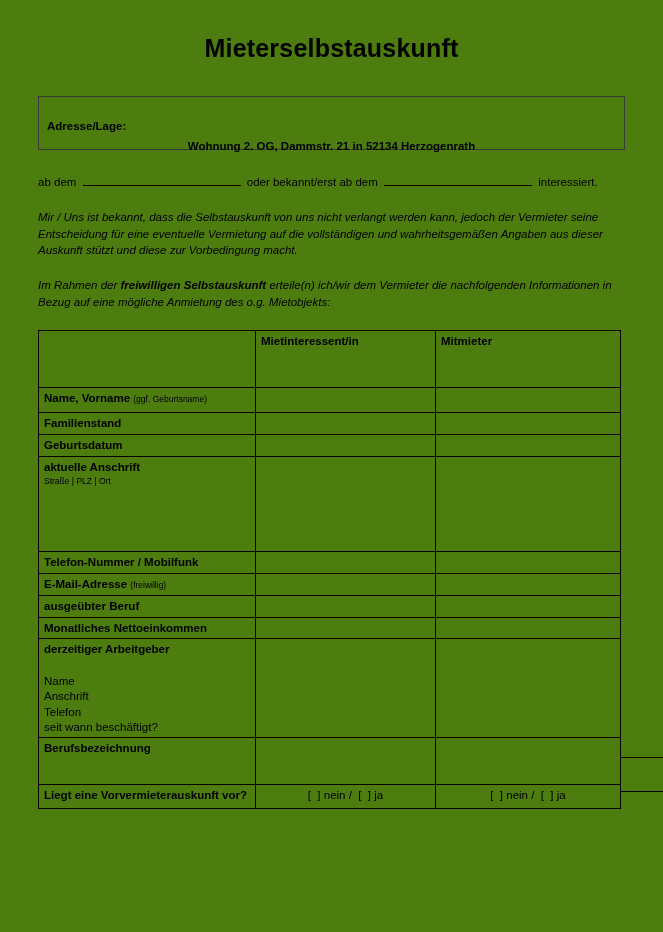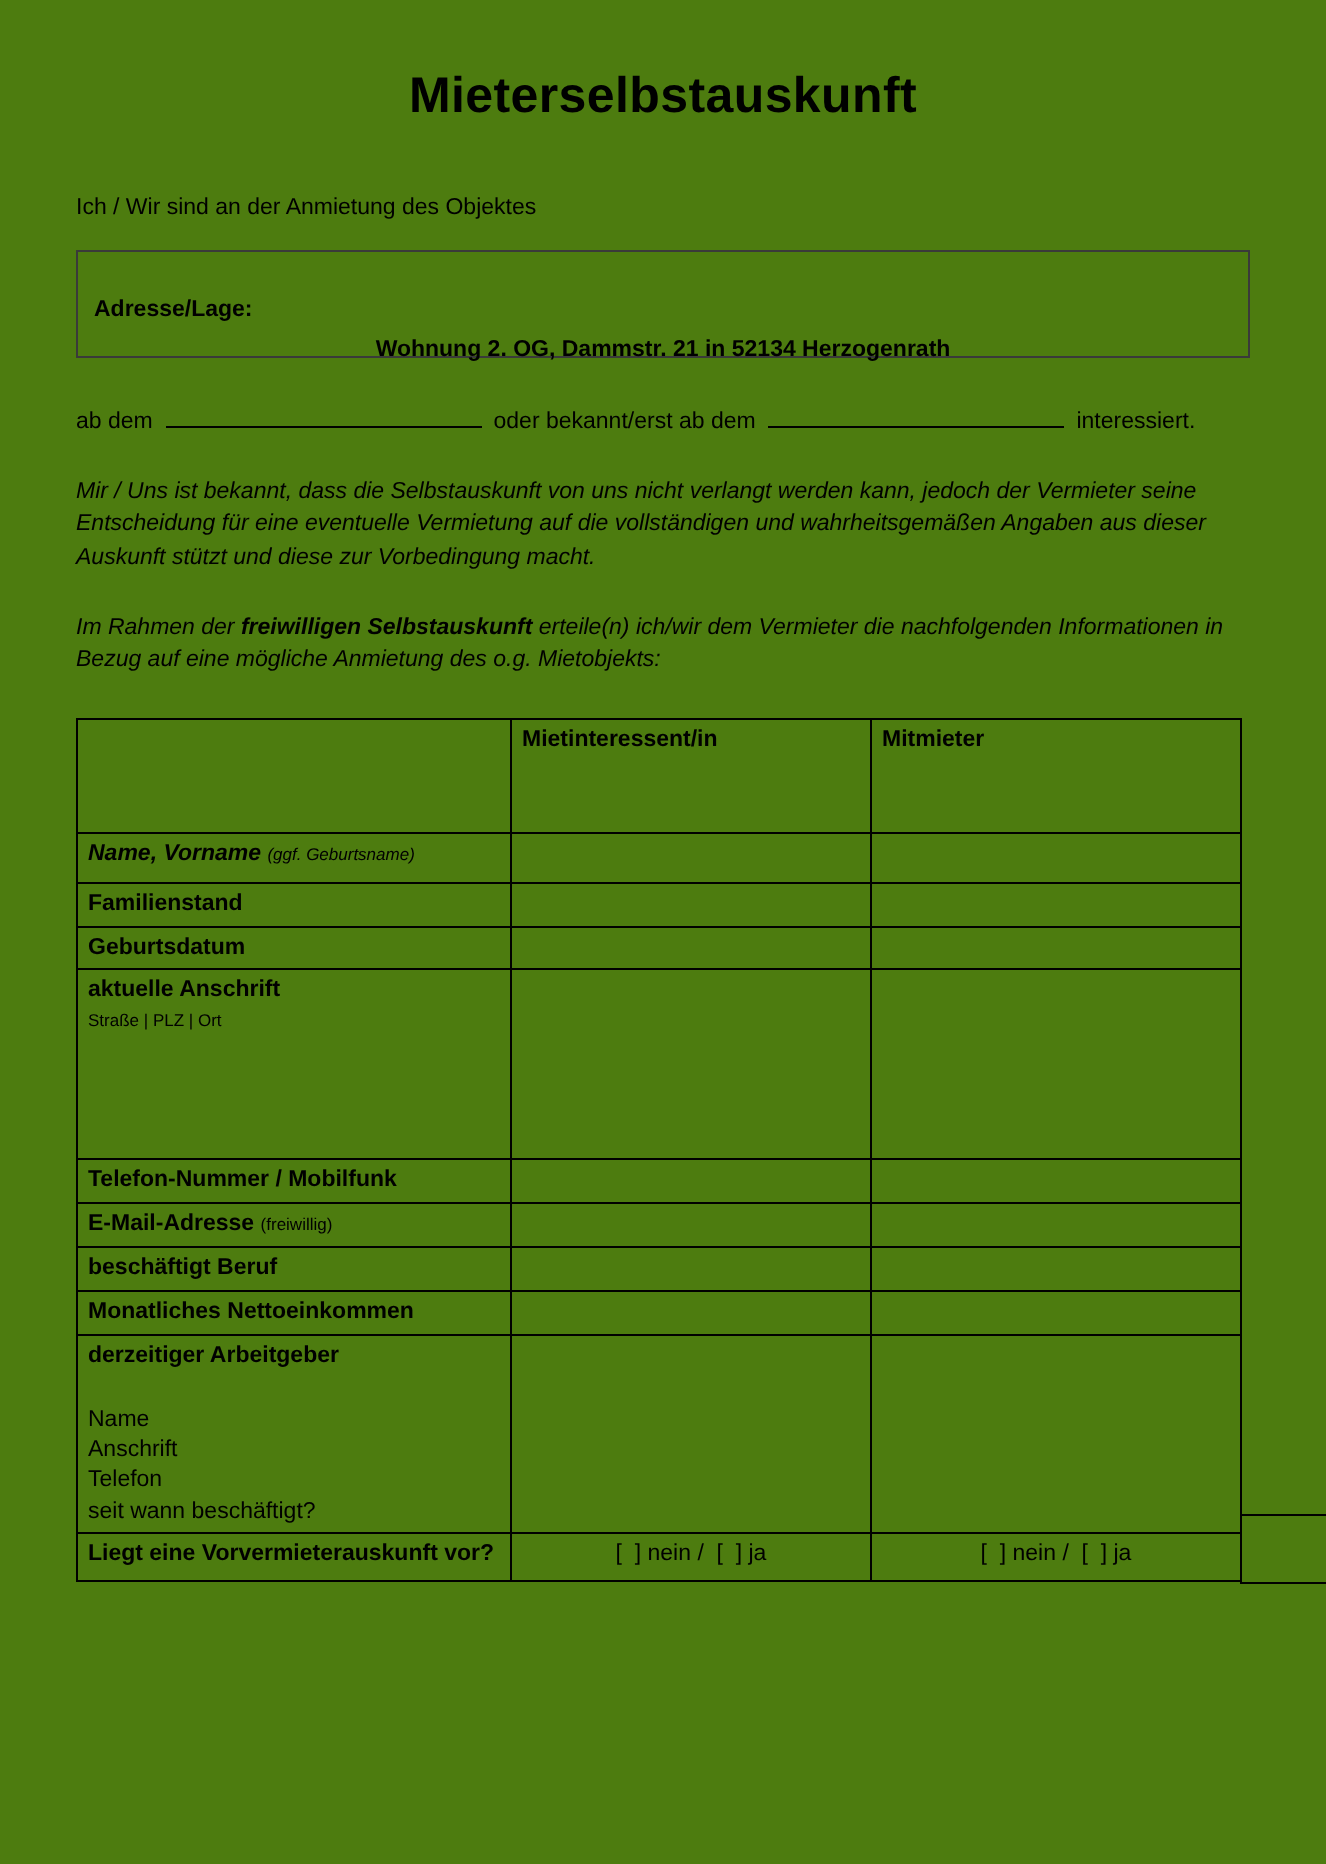--- a/index.html
+++ b/index.html
@@ -80,21 +80,21 @@
   .note-block { display: block; margin-top: 0px; }
   .sublines { margin-top: 16px; line-height: 1.25; }
   .sublines div { margin-bottom: 1px; }
   td.answer-cell {
     text-align: center;
     vertical-align: middle;
     white-space: pre;
   }
 
   tr.h-header { height: 57px; }
-  tr.h-25 { height: 25px; font-style: italic; }
+  tr.h-25 { height: 25px; }
   tr.h-21 { height: 21px; }
   tr.h-20 { height: 20px; }
   tr.h-95 { height: 95px; padding-left: 46px; }
   tr.h-22 { height: 22px; }
   tr.h-92 { height: 92px; }
   tr.h-47 { height: 47px; }
   tr.h-24 { height: 24px; }
 
   .edge-artifact {
     position: absolute;
@@ -107,21 +107,20 @@
   }
 </style>
 </head>
 <body>
 
 <div class="page">
   <div class="content">
 
     <h1 class="title">Mieterselbstauskunft</h1>
 
-    <p class="intro-line">Ich / Wir sind an der Anmietung des Objektes</p>
 
     <div class="address-box">
       <div class="address-label">Adresse/Lage:</div>
       <div class="address-value">Wohnung 2. OG, Dammstr. 21 in 52134 Herzogenrath</div>
     </div>
 
     <p class="date-line">
       <span>ab  dem</span>
       <span class="blank blank-1"></span>
       <span>oder bekannt/erst ab dem</span>
@@ -197,21 +196,21 @@
         <td>
           <span class="lbl">E-Mail-Adresse</span>
           <span class="note">(freiwillig)</span>
         </td>
         <td></td>
         <td></td>
       </tr>
 
       <tr class="h-22">
         <td>
-          <span class="lbl">beschäftigt Beruf</span>
+          <span class="lbl">ausgeübter Beruf</span>
         </td>
         <td></td>
         <td></td>
       </tr>
 
       <tr class="h-21">
         <td>
           <span class="lbl">Monatliches Nettoeinkommen</span>
         </td>
         <td></td>
@@ -225,20 +224,27 @@
             <div>Name</div>
             <div>Anschrift</div>
             <div>Telefon</div>
             <div>seit wann beschäftigt?</div>
           </div>
         </td>
         <td></td>
         <td></td>
       </tr>
 
+      <tr class="h-47">
+        <td>
+          <span class="lbl">Berufsbezeichnung</span>
+        </td>
+        <td></td>
+        <td></td>
+      </tr>
 
 
       <tr class="h-24">
         <td>
           <span class="lbl">Liegt eine Vorvermieterauskunft vor?</span>
         </td>
         <td class="answer-cell">[&nbsp;&nbsp;] nein /&nbsp; [&nbsp;&nbsp;] ja</td>
         <td class="answer-cell">[&nbsp;&nbsp;] nein /&nbsp; [&nbsp;&nbsp;] ja</td>
       </tr>
 

